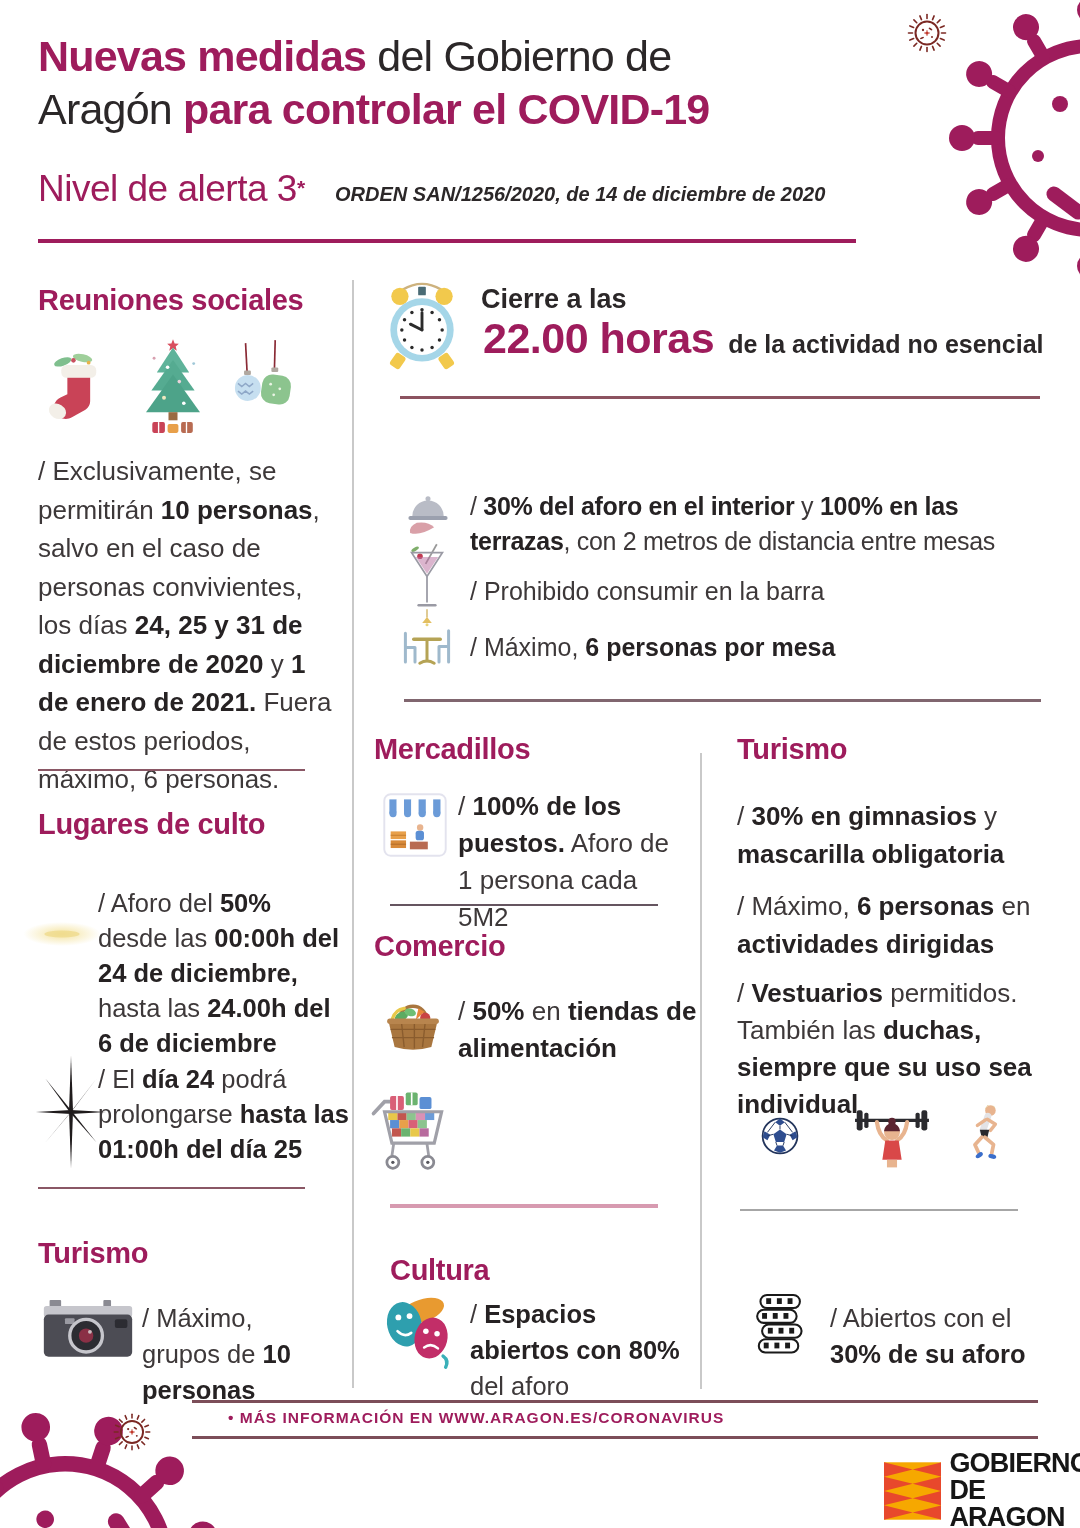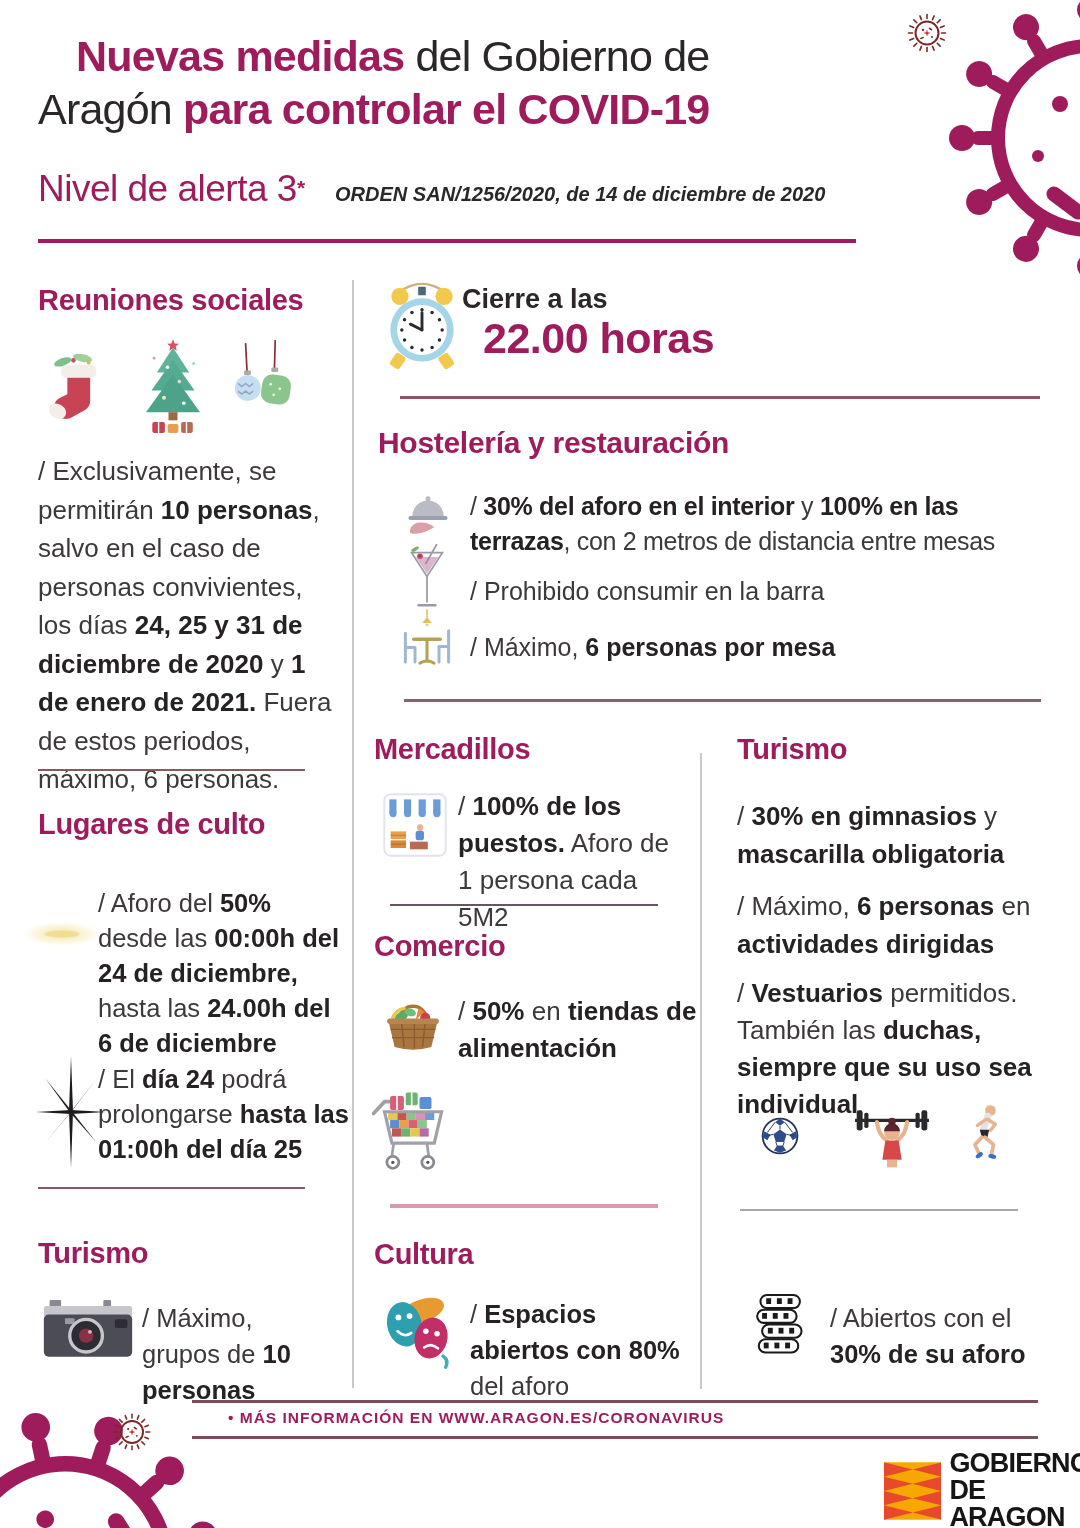--- a/index.html
+++ b/index.html
@@ -15,21 +15,21 @@
   }
   .abs{position:absolute;}
   .seg-b{font-weight:800;color:var(--bold);}
   .seg-a{font-weight:800;color:var(--accent);}
   .sec-title{color:var(--accent);font-weight:800;letter-spacing:-0.3px;}
   .body-text{color:var(--txt);}
   .hline{background:#8a5765;height:2px;}
   .vline{background:#c9c9c9;width:2px;}
 
   
-  #main-title{left:38px;top:30px;font-size:43px;line-height:53px;color:#2b2728;font-weight:400;letter-spacing:-0.8px;text-align:right;}
+  #main-title{left:38px;top:30px;font-size:43px;line-height:53px;color:#2b2728;font-weight:400;letter-spacing:-0.8px;}
   #alert-row{left:38px;top:168px;display:flex;align-items:baseline;gap:30px;}
   #alert-level{font-size:37px;color:var(--accent);font-weight:500;letter-spacing:-0.5px;}
   #alert-asterisk{font-size:21px;vertical-align:super;color:var(--accent);font-weight:600;}
   #order-ref{font-size:20px;font-style:italic;font-weight:600;color:#2b2728;}
   #header-rule{left:38px;top:239px;width:818px;height:3.5px;background:var(--accent);}
 
   
   #reuniones-title{left:38px;top:284px;font-size:29px;}
   #reuniones-text{left:38px;top:452px;width:302px;font-size:26px;line-height:38.5px;}
   #left-div-1{left:38px;top:769px;width:267px;}
@@ -37,21 +37,21 @@
   #lugares-text-1{left:98px;top:886px;width:246px;font-size:25.5px;line-height:35px;}
   #lugares-text-2{left:98px;top:1062px;width:252px;font-size:25.5px;line-height:35px;}
   #left-div-2{left:38px;top:1187px;width:267px;}
   #turismo-title{left:38px;top:1237px;font-size:29px;}
   #turismo-text{left:142px;top:1300px;width:195px;font-size:25.5px;line-height:36px;}
 
   #vdiv-1{left:352px;top:280px;height:1108px;}
   #vdiv-2{left:700px;top:753px;height:636px;}
 
   
-  #curfew-line1{left:462px;top:284px;font-size:27px;font-weight:700;color:#2b2728;}
+  #curfew-line1{left:481px;top:284px;font-size:27px;font-weight:700;color:#2b2728;}
   #curfew-line2{left:483px;top:314px;display:flex;align-items:baseline;gap:14px;}
   #curfew-time{font-size:43px;font-weight:800;color:var(--accent);letter-spacing:-0.5px;}
   #curfew-rest{font-size:25px;font-weight:700;color:#2b2728;}
   #curfew-div{left:400px;top:396px;width:640px;height:2.5px;background:#8c5360;}
 
   
   #hosteleria-title{left:378px;top:426px;font-size:30px;}
   #hosteleria-text-1{left:470px;top:489px;width:582px;font-size:25px;line-height:35px;letter-spacing:-0.3px;}
   #hosteleria-text-2{left:470px;top:577px;width:560px;font-size:25px;}
   #hosteleria-text-3{left:470px;top:633px;width:560px;font-size:25px;}
@@ -301,24 +301,24 @@
       <circle cx="50" cy="31" r="1.8"></circle>
         <circle cx="60.5" cy="33.8" r="1.8"></circle>
         <circle cx="68.2" cy="41.5" r="1.8"></circle>
     </g>
     <line x1="50" y1="52" x2="50" y2="34" stroke="#2b2b2b" stroke-width="3" stroke-linecap="round"></line>
     <line x1="50" y1="52" x2="38" y2="46" stroke="#2b2b2b" stroke-width="3" stroke-linecap="round"></line>
   </svg>
   <div class="abs" id="curfew-line1">Cierre a las</div>
   <div class="abs" id="curfew-line2">
     <span id="curfew-time">22.00 horas</span>
+    <span id="curfew-rest">de la actividad no esencial</span>
   </div>
   <div class="abs" id="curfew-div"></div>
 
-  <h2 class="abs sec-title" id="hosteleria-title" style="margin:0">Hostelería y restauración</h2>
 
   <svg class="abs" style="left:400px;top:486px" width="56" height="58" viewBox="0 0 100 100">
     <path d="M22 52 a28 28 0 0 1 56 0 z" fill="#b9bcc6"></path>
     <circle cx="50" cy="21" r="4.5" fill="#b9bcc6"></circle>
     <rect x="15" y="52" width="70" height="7" rx="3.5" fill="#9ba0ae"></rect>
     <path d="M30 64 q20 -3 31 8 q-26 16 -43 10 q-2 -12 12 -18" fill="#d9a0a8"></path>
   </svg>
   <div class="abs body-text" id="hosteleria-text-1"><span>/ </span><span class="seg-b">30% del aforo en el interior</span><span> y </span><span class="seg-b">100% en las terrazas</span><span>, con 2 metros de distancia entre mesas</span></div>
 
   <svg class="abs" style="left:406px;top:540px" width="42" height="80" viewBox="0 0 60 110">
@@ -427,21 +427,21 @@
     <line x1="28" y1="62" x2="26" y2="76" stroke="#a0a0a8" stroke-width="3"></line>
     <line x1="64" y1="62" x2="66" y2="76" stroke="#a0a0a8" stroke-width="3"></line>
     <circle cx="27" cy="83" r="6.5" fill="#fff" stroke="#8a8a92" stroke-width="3"></circle>
       <circle cx="27" cy="83" r="1.8" fill="#55555c"></circle>
     <circle cx="65" cy="83" r="6.5" fill="#fff" stroke="#8a8a92" stroke-width="3"></circle>
       <circle cx="65" cy="83" r="1.8" fill="#55555c"></circle>
   </svg>
 
   <div class="abs" id="comercio-div"></div>
 
-  <h2 class="abs sec-title" id="cultura-title" style="margin:0">Cultura</h2>
+  <h2 class="abs sec-title" id="cultura-title" style="margin:16px">Cultura</h2>
 
   <svg class="abs" style="left:376px;top:1288px" width="86" height="82" viewBox="0 0 100 95">
     <ellipse cx="54" cy="26" rx="26" ry="13" fill="#e89a30" transform="rotate(-18 54 26)"></ellipse>
     <ellipse cx="33" cy="42" rx="20" ry="26" fill="#2e9fae" transform="rotate(-12 33 42)"></ellipse>
     <circle cx="26" cy="34" r="3.4" fill="#fff"></circle>
       <circle cx="39" cy="32.5" r="3.4" fill="#fff"></circle>
     <path d="M25 50 q8 8 16 2" stroke="#fff" stroke-width="3" fill="none" stroke-linecap="round"></path>
     <ellipse cx="64" cy="58" rx="19" ry="24" fill="#c22e68" transform="rotate(14 64 58)"></ellipse>
     <circle cx="58" cy="50" r="3.2" fill="#fff"></circle>
       <circle cx="71" cy="53" r="3.2" fill="#fff"></circle>

